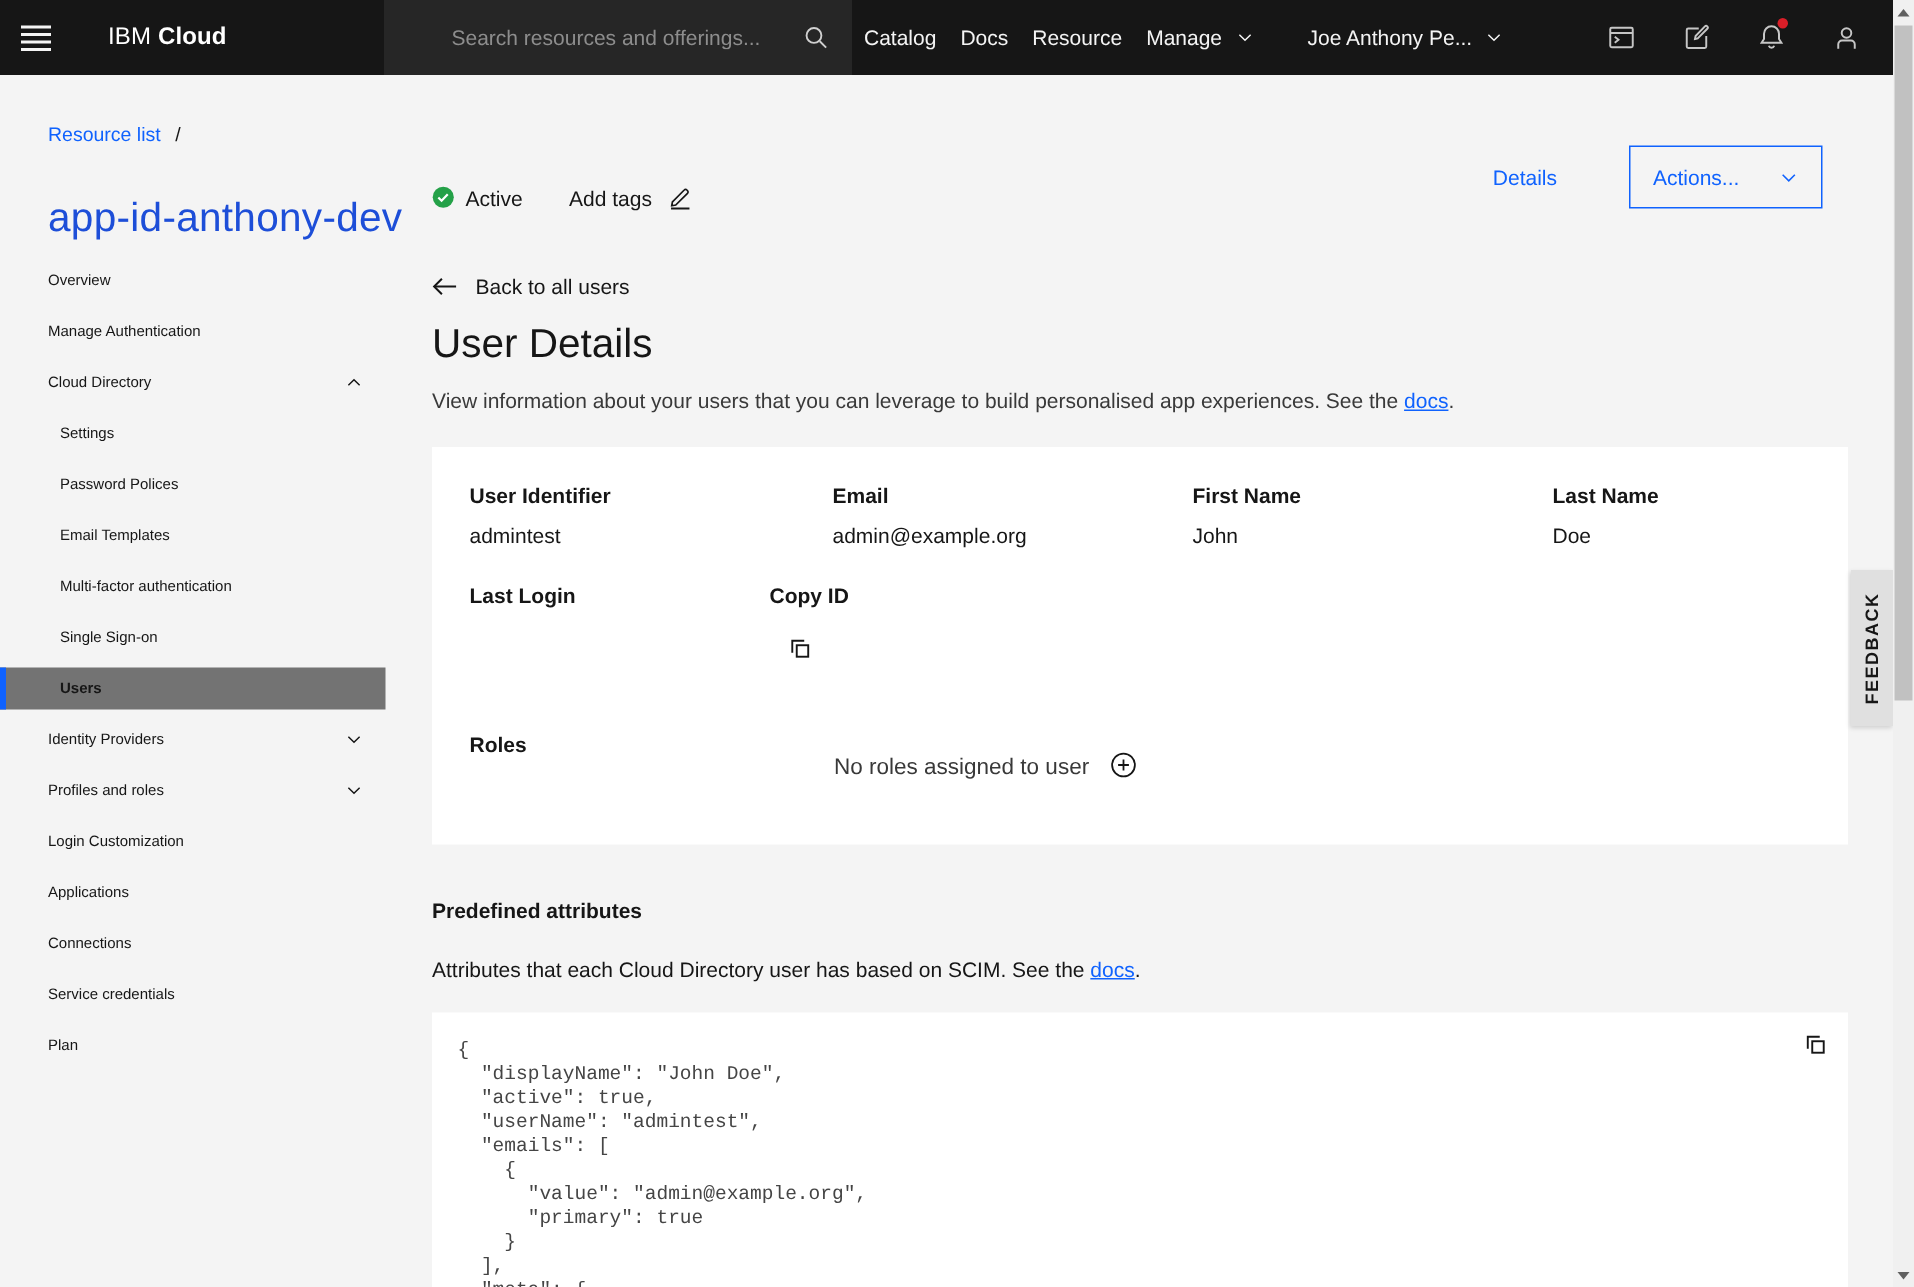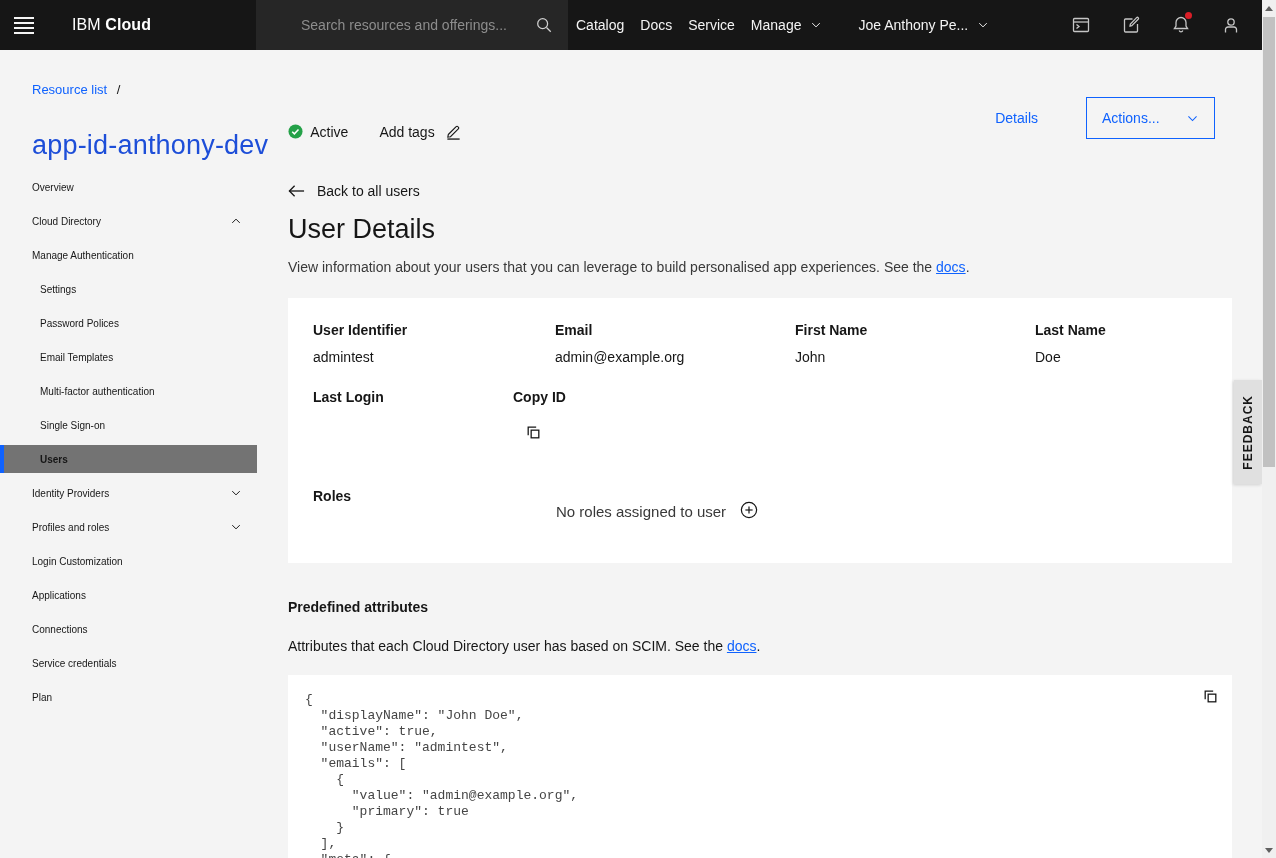--- a/index.html
+++ b/index.html
@@ -148,21 +148,21 @@
     <span class="sicon">
       <svg width="18" height="18" viewBox="0 0 20 20">
           <circle cx="8.5" cy="8.5" r="5.5" fill="none" stroke="#d0d0d0" stroke-width="1.4"></circle>
           <line x1="12.8" y1="12.8" x2="17.5" y2="17.5" stroke="#d0d0d0" stroke-width="1.4"></line>
         </svg>
     </span>
   </div>
   <nav class="topnav">
     <a>Catalog</a>
     <a>Docs</a>
-    <a>Service</a>
+    <a>Resource</a>
     <div class="menu">
       <span>Manage</span>
       <svg width="12" height="12" viewBox="0 0 16 16">
           <path d="M3 5.5l5 5 5-5" fill="none" stroke="#f4f4f4" stroke-width="1.3"></path>
         </svg>
     </div>
     <div class="menu account">
       <span>Joe Anthony Pe...</span>
       <svg width="12" height="12" viewBox="0 0 16 16">
           <path d="M3 5.5l5 5 5-5" fill="none" stroke="#f4f4f4" stroke-width="1.3"></path>
@@ -230,29 +230,29 @@
         <path d="M3 5.5l5 5 5-5" fill="none" stroke="#0f62fe" stroke-width="1.3"></path>
       </svg>
   </button>
 </div>
 
 <aside class="sidebar">
     <div class="side-item">
       <span class="lbl">Overview</span>
     </div>
     <div class="side-item">
+      <span class="lbl">Manage Authentication</span>
+    </div>
+    <div class="side-item">
       <span class="lbl">Cloud Directory</span>
       <span class="chev up">
         <svg width="12" height="12" viewBox="0 0 16 16">
           <path d="M3 5.5l5 5 5-5" fill="none" stroke="#161616" stroke-width="1.3"></path>
         </svg>
       </span>
-    </div>
-    <div class="side-item">
-      <span class="lbl">Manage Authentication</span>
     </div>
     <div class="side-item lvl1">
       <span class="lbl">Settings</span>
     </div>
     <div class="side-item lvl1">
       <span class="lbl">Password Polices</span>
     </div>
     <div class="side-item lvl1">
       <span class="lbl">Email Templates</span>
     </div>

